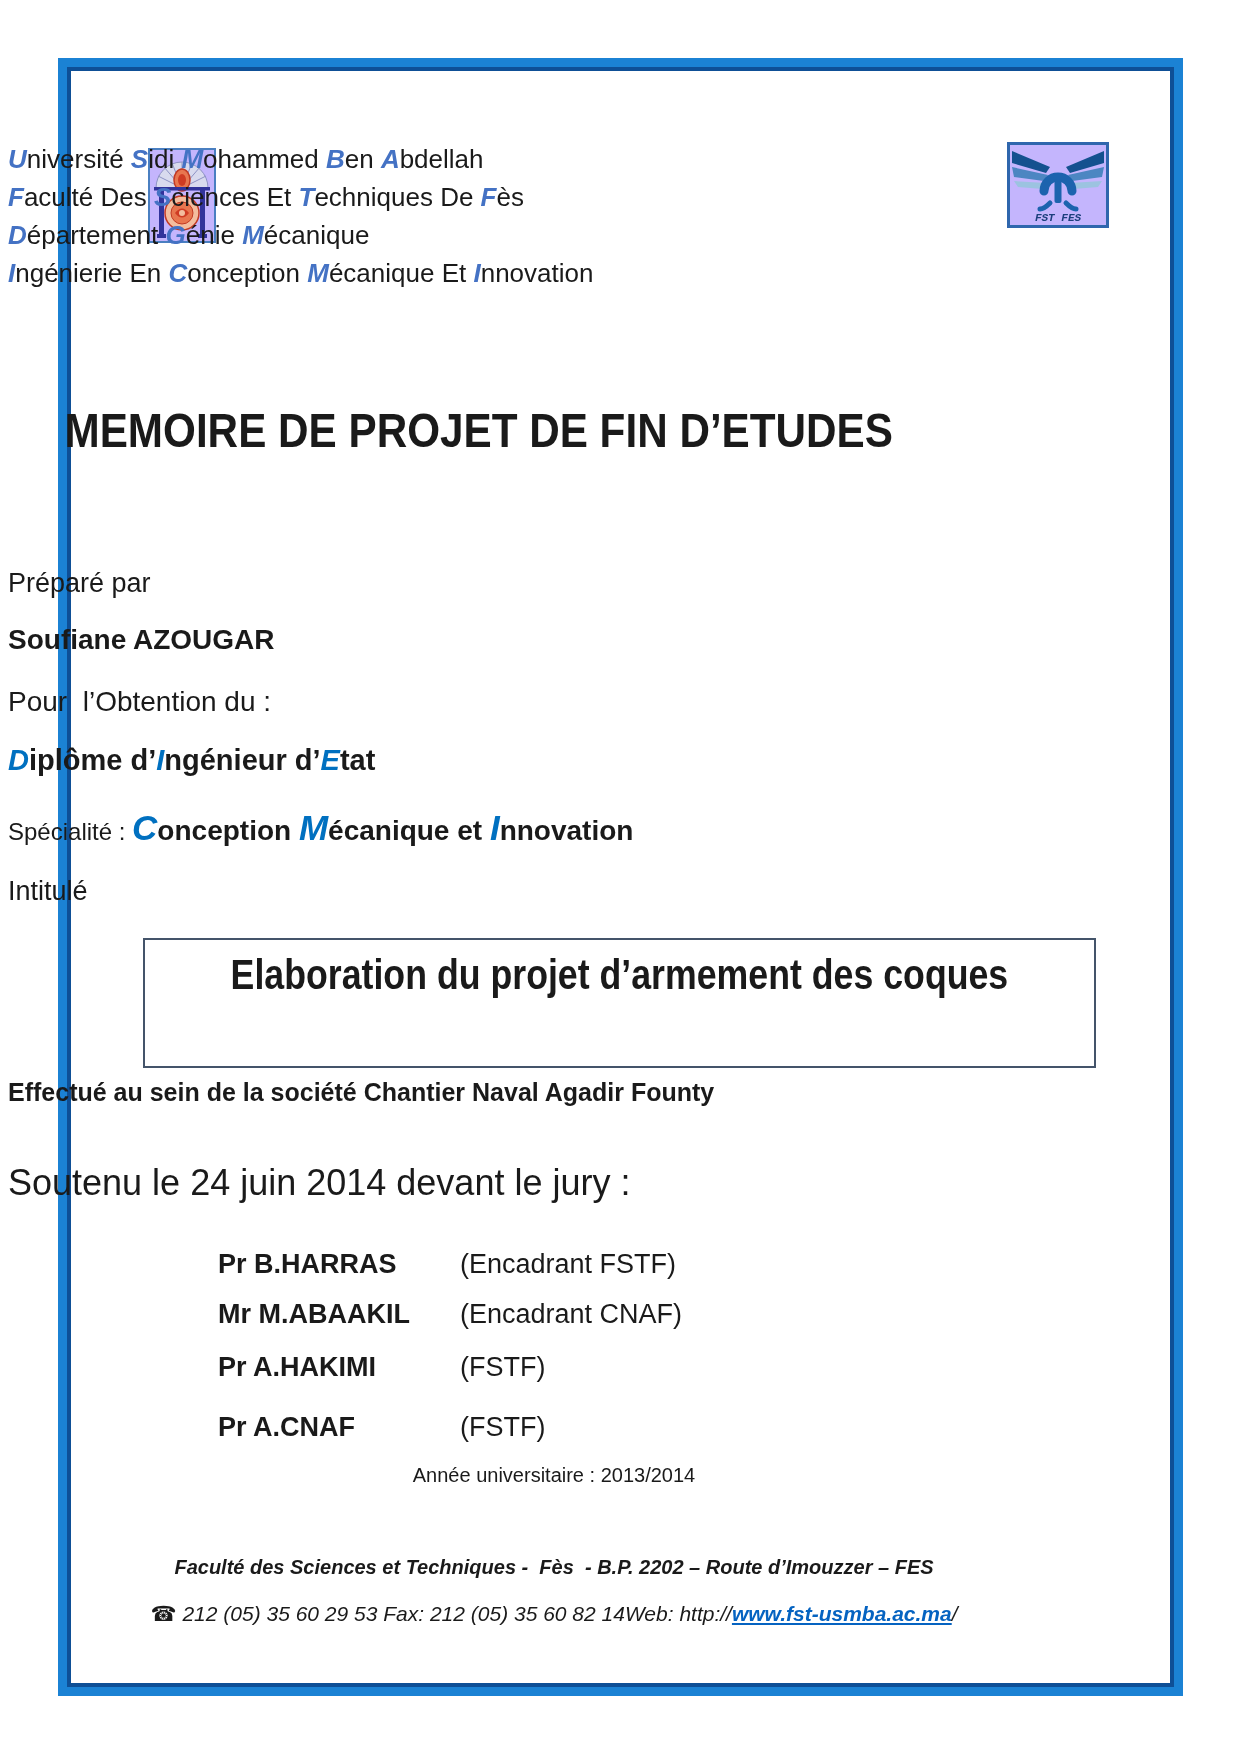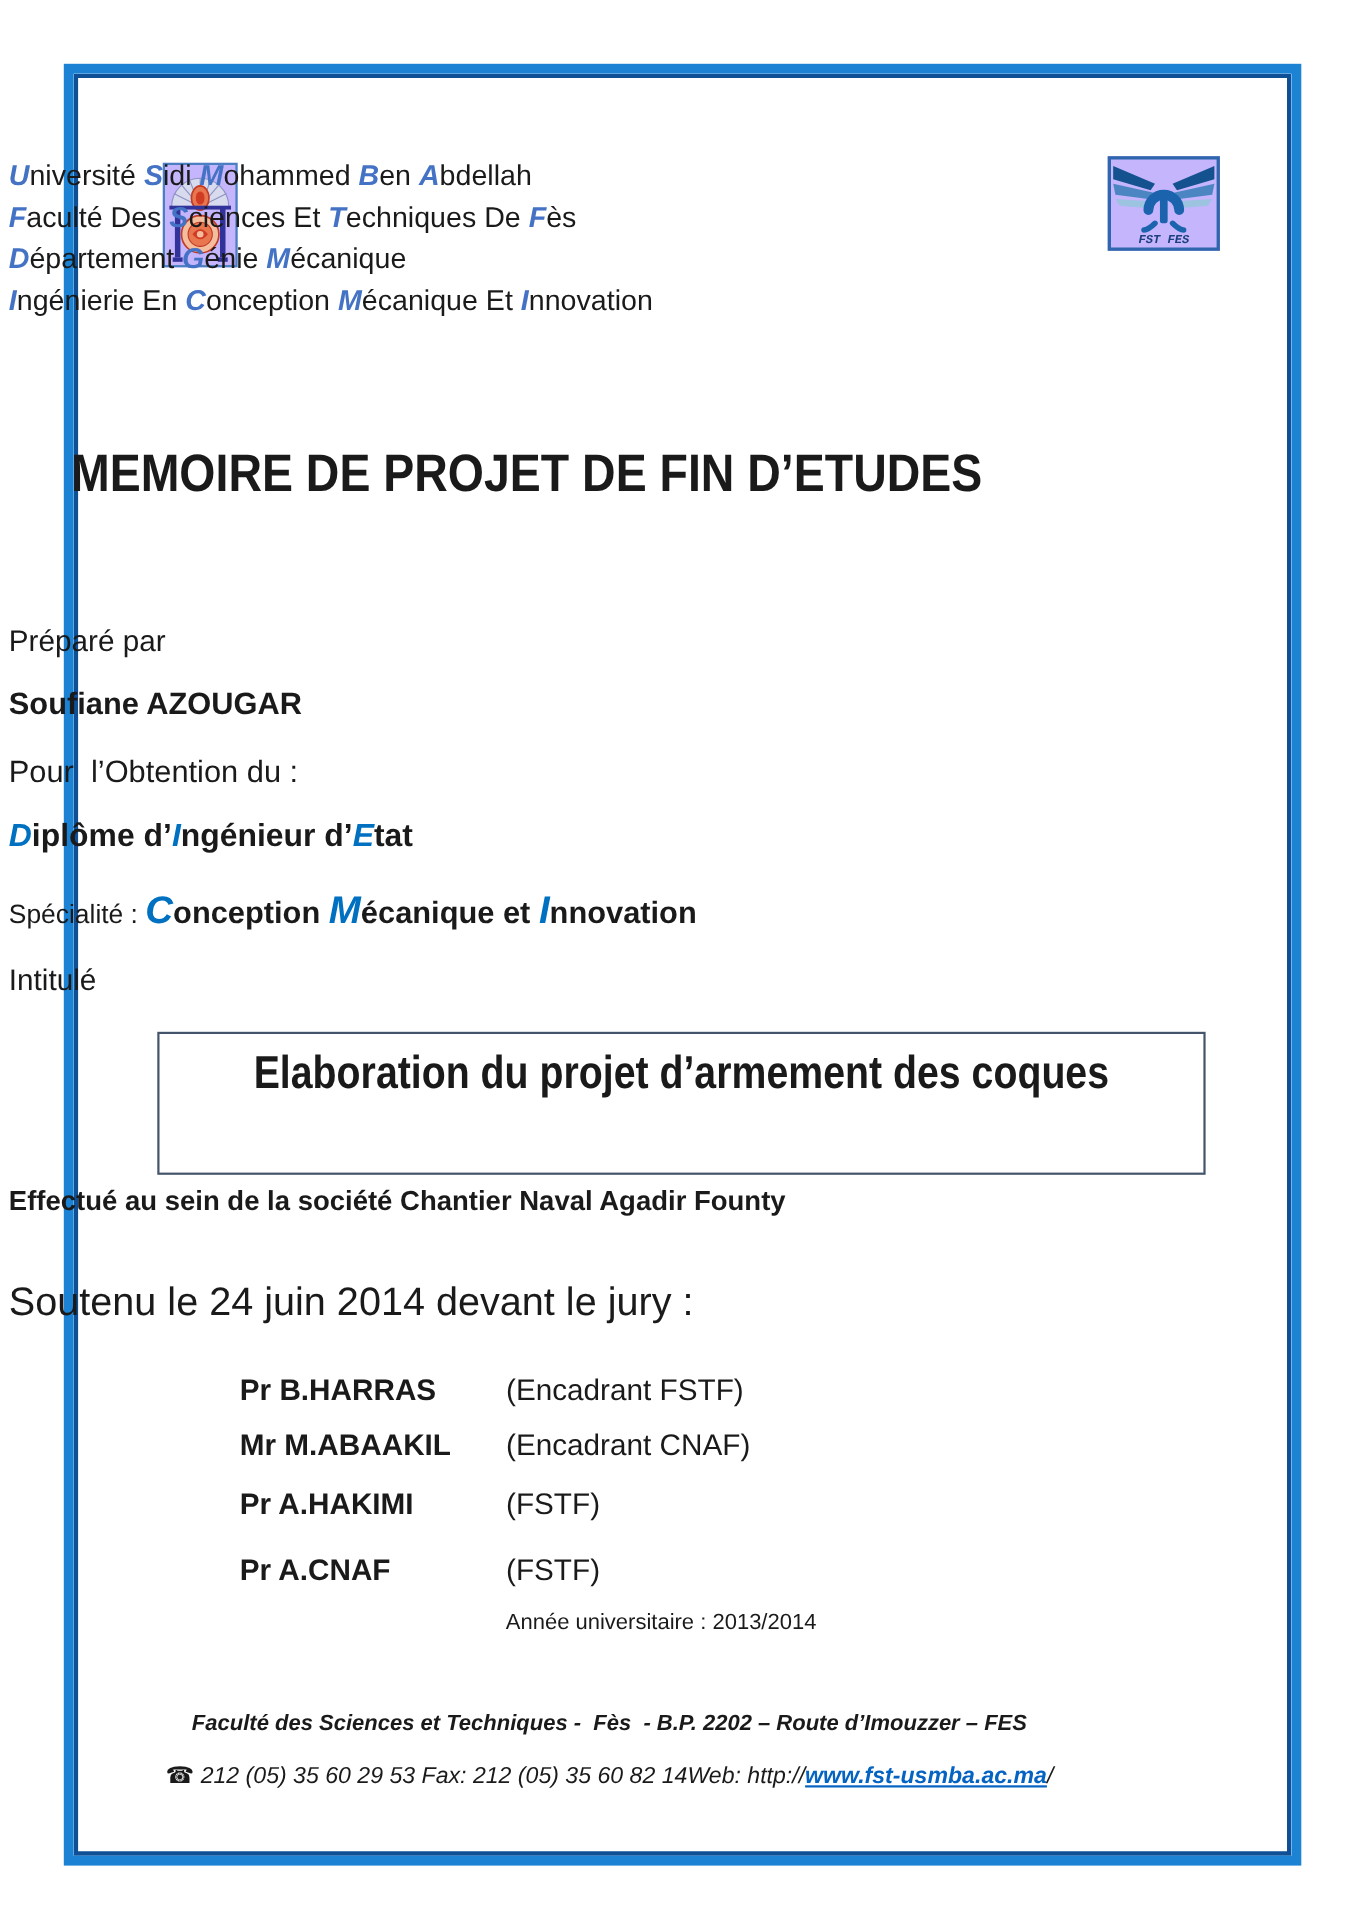--- a/index.html
+++ b/index.html
@@ -49,21 +49,21 @@
   .thesis-line{font-size:42px;font-weight:700;line-height:58px;}
   .thesis-inner{padding-top:6px;}
 
   .host{top:1078px;font-size:25px;font-weight:700;}
   .defense{top:1134px;font-size:36px;margin-top:28px;}
 
   .jury-row{left:0;width:100%;height:40px;font-size:27px;}
   .jury-name{left:218px;font-weight:700;}
   .jury-role{left:460px;}
 
-  .year{top:1464px;font-size:20px;margin-left:47px;}
+  .year{top:1464px;font-size:20px;}
   .footer1{top:1556px;font-size:20px;font-weight:700;font-style:italic;}
   .footer2{top:1602px;font-size:21px;font-style:italic;}
 </style>
 </head>
 <body>
 
 <div class="abs frame"></div>
 
 <div class="abs logo-box usmba">
   <svg width="64" height="91" viewBox="0 0 64 91">

